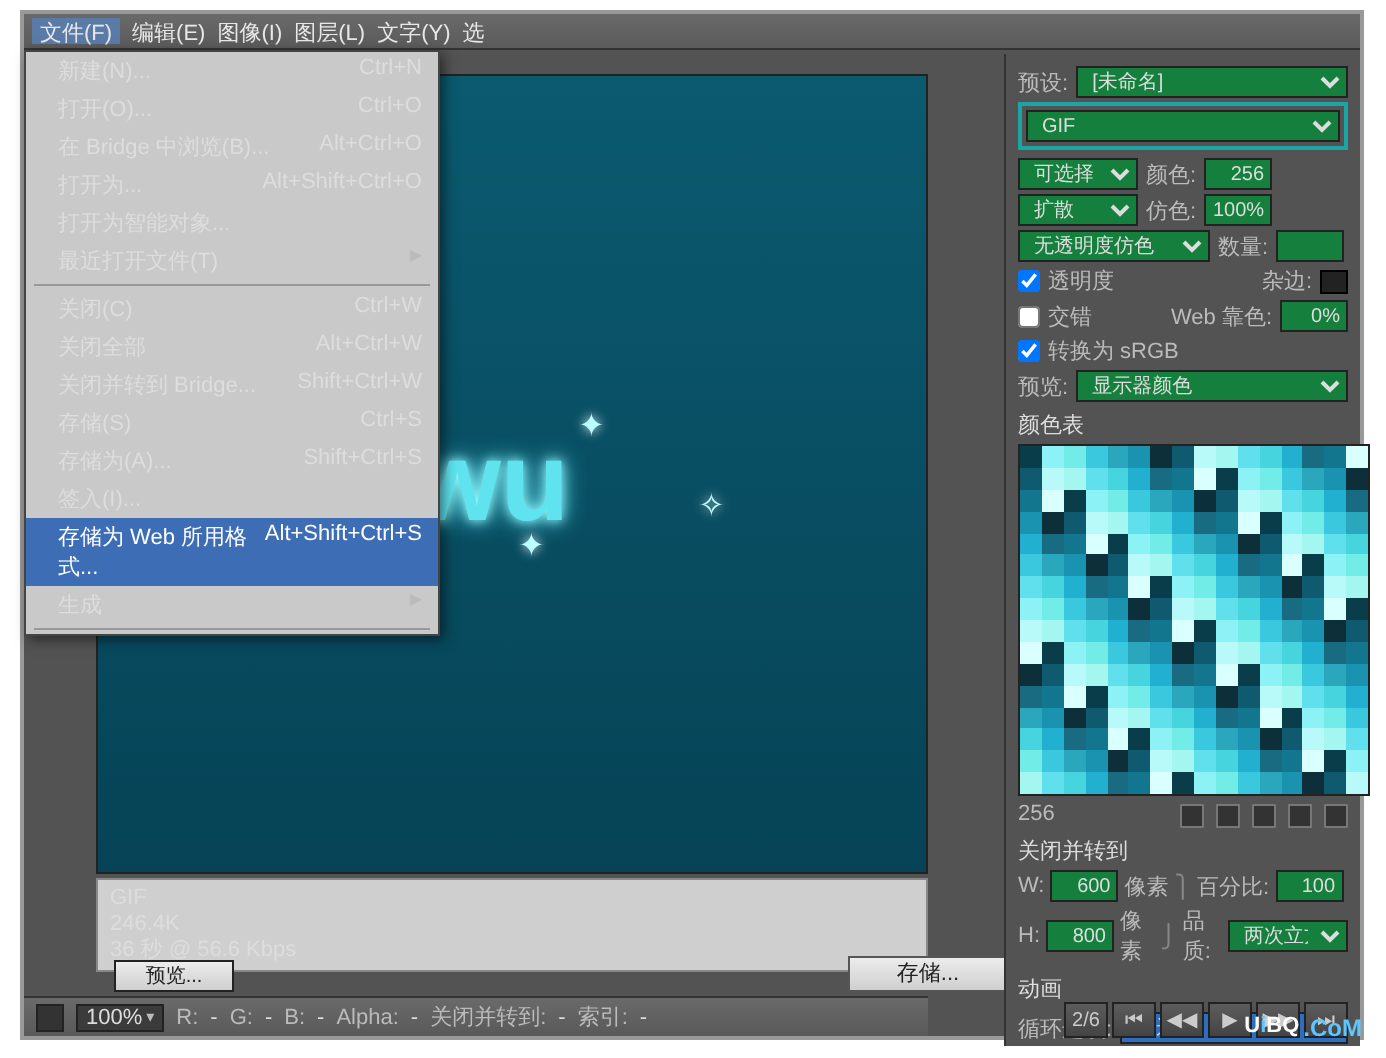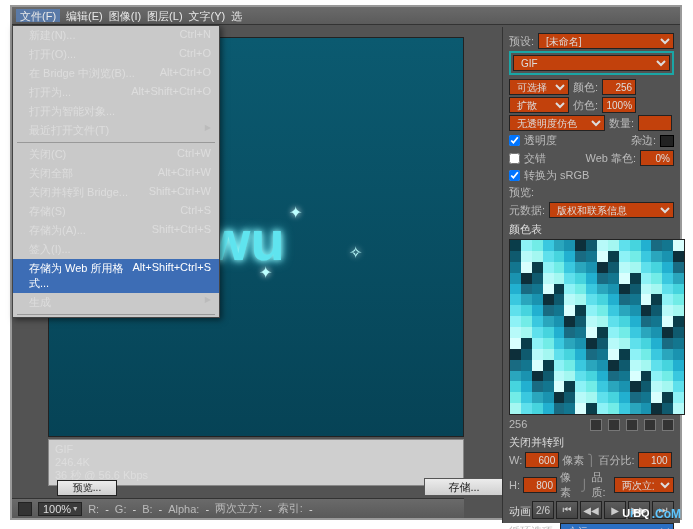--- a/index.html
+++ b/index.html
@@ -14,21 +14,21 @@
 .dropdown .row.hl{background:#3d6db5;color:#fff}
 .dropdown .row.hl span{color:#fff}
 .dropdown .row.dis{color:#888}
 .canvas-area{position:absolute;left:36px;top:30px;width:416px;height:400px;background:linear-gradient(#0b5a70,#064356);border:1px solid #222}
 .glit{position:absolute;left:80px;top:170px;font-size:56px;font-weight:700;color:#5fe4ef;text-shadow:0 0 6px #9ff,0 0 12px #6ef}
 .spark{position:absolute;color:#bff;font-size:16px;text-shadow:0 0 6px #fff}
 .canvas-info{position:absolute;left:36px;top:432px;width:416px;background:#cfcfcf;color:#222;padding:3px 6px;font-size:10px;line-height:13px;border:1px solid #888}
 .canvas-info .r{float:right;text-align:right}
 .rpanel{position:absolute;right:0;top:20px;width:178px;height:496px;background:#535353;color:#ddd;border-left:1px solid #333;padding:4px 6px;font-size:10px}
 .rp-row{display:flex;align-items:center;margin:2px 0;gap:4px}
-.sel,.inp{background:#c2410c;border:1px solid #222;color:#ddd;height:16px;padding:0 3px;font-size:10px}
+.sel,.inp{background:#15803d;border:1px solid #222;color:#ddd;height:16px;padding:0 3px;font-size:10px}
 .sel{min-width:60px}
 .inp{width:34px;text-align:right}
 .sw{width:14px;height:12px;background:#222;border:1px solid #000;display:inline-block}
 .gif-box{border:2px solid #1aa6a6;padding:2px;margin-bottom:4px}
 .gif-box .sel{width:100%}
 .lab{color:#bbb}
 .ck{width:11px;height:11px}
 .palette{width:176px;height:176px;display:grid;grid-template-columns:repeat(16,1fr);grid-template-rows:repeat(16,1fr);gap:0;border:1px solid #222;margin:2px 0}
 .palette div{width:100%;height:100%}
 .pbar{display:flex;gap:6px;margin-top:2px}
@@ -146,21 +146,21 @@
         <span class="tri">▾</span>
       </div>
     <span class="lab">R:</span>
       <span>-</span>
     <span class="lab">G:</span>
       <span>-</span>
     <span class="lab">B:</span>
       <span>-</span>
     <span class="lab">Alpha:</span>
       <span>-</span>
-    <span class="lab">两次立方:</span>
+    <span class="lab">关闭并转到:</span>
       <span>-</span>
     <span class="lab">索引:</span>
       <span>-</span>
   </div>
   <div style="position:absolute;left:42px;bottom:22px;display:flex;gap:3px;">
     <div class="hand"></div>
     <button class="sel" style="width:54px;background:linear-gradient(#ececec,#cfcfcf);color:#222">预览...</button>
   </div>
 
   <button class="savebtn">存储...</button>
@@ -201,24 +201,21 @@
       <span style="flex:1"></span>
       <span class="lab">Web 靠色:</span>
       <input class="inp" value="0%" style="">
     </div>
     <div class="rp-row">
       <input type="checkbox" class="ck" checked="" style="">
       <span class="lab">转换为 sRGB</span>
     </div>
     <div class="rp-row">
         <span class="lab">预览:</span>
-      </div>
-    <div class="rp-row">
-        <span class="lab">元数据:</span>
-        <select class="sel" style="flex:1"><option>版权和联系信息</option></select>
+        <select class="sel" style="flex:1"><option>显示器颜色</option></select>
       </div>
 
     <div class="section-h">颜色表</div>
     <div class="palette" id="palette">
         <div style="background: rgb(10, 61, 74);"></div>
         <div style="background: rgb(141, 242, 246);"></div>
         <div style="background: rgb(114, 236, 231);"></div>
         <div style="background: rgb(58, 200, 223);"></div>
         <div style="background: rgb(42, 166, 189);"></div>
         <div style="background: rgb(26, 147, 176);"></div>

